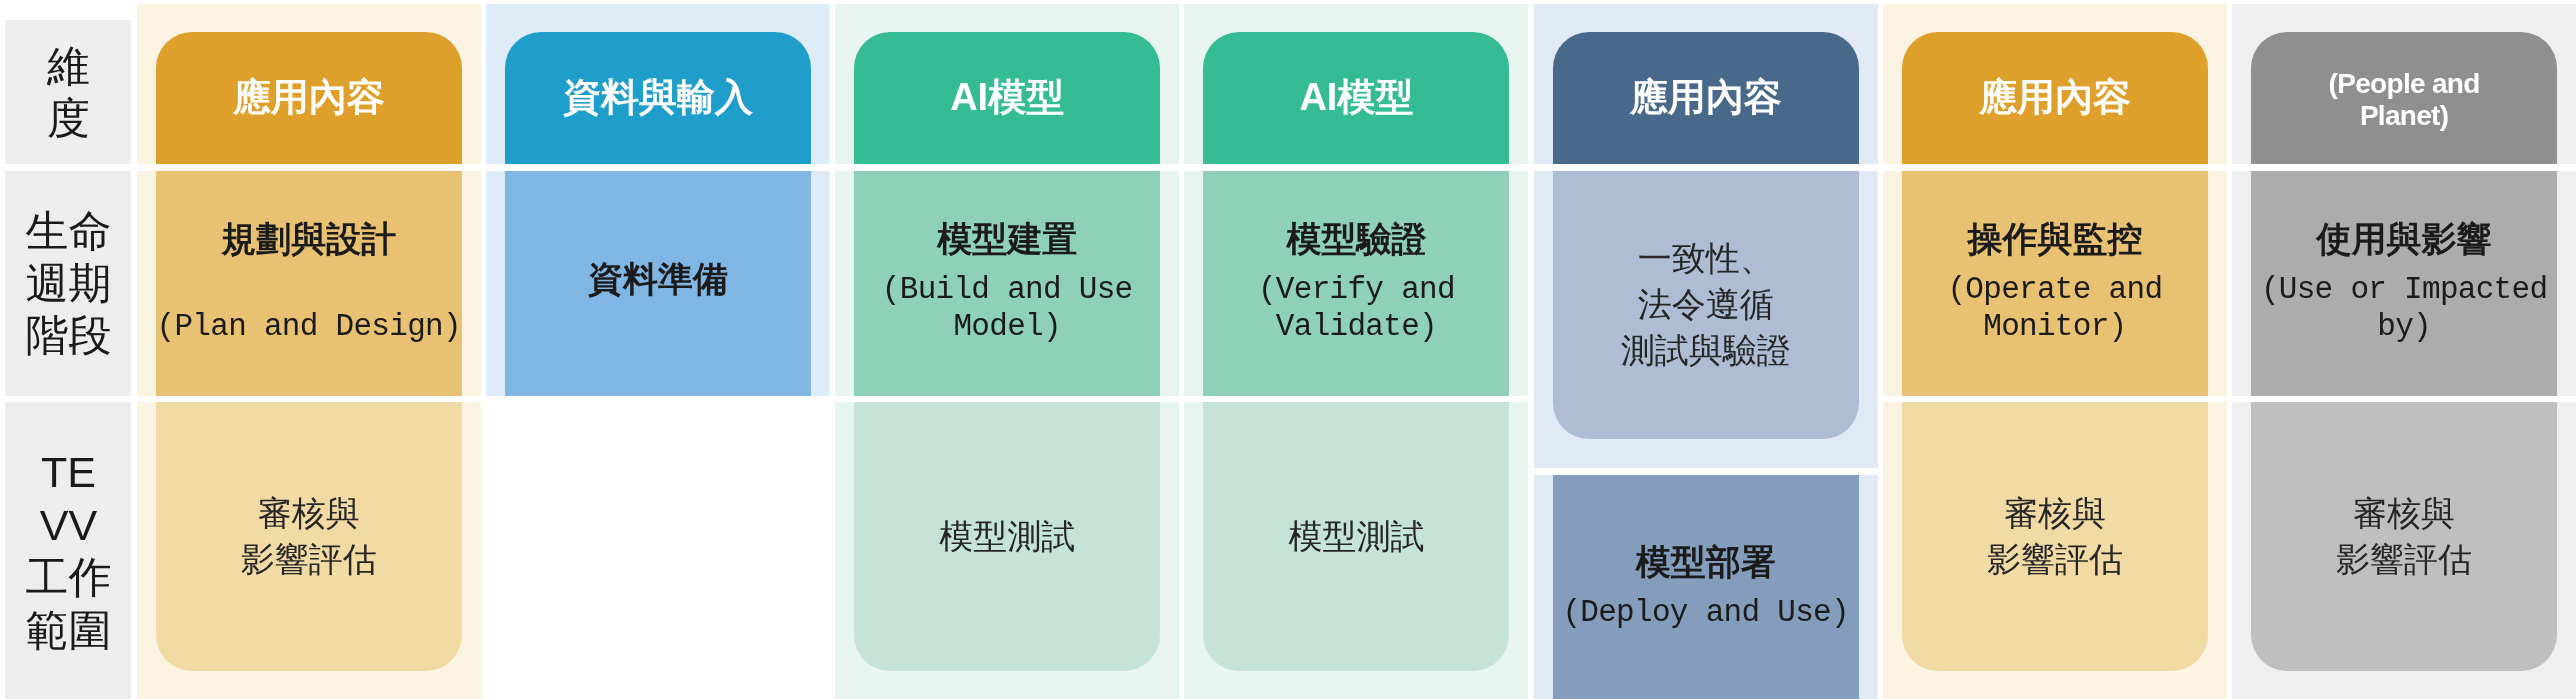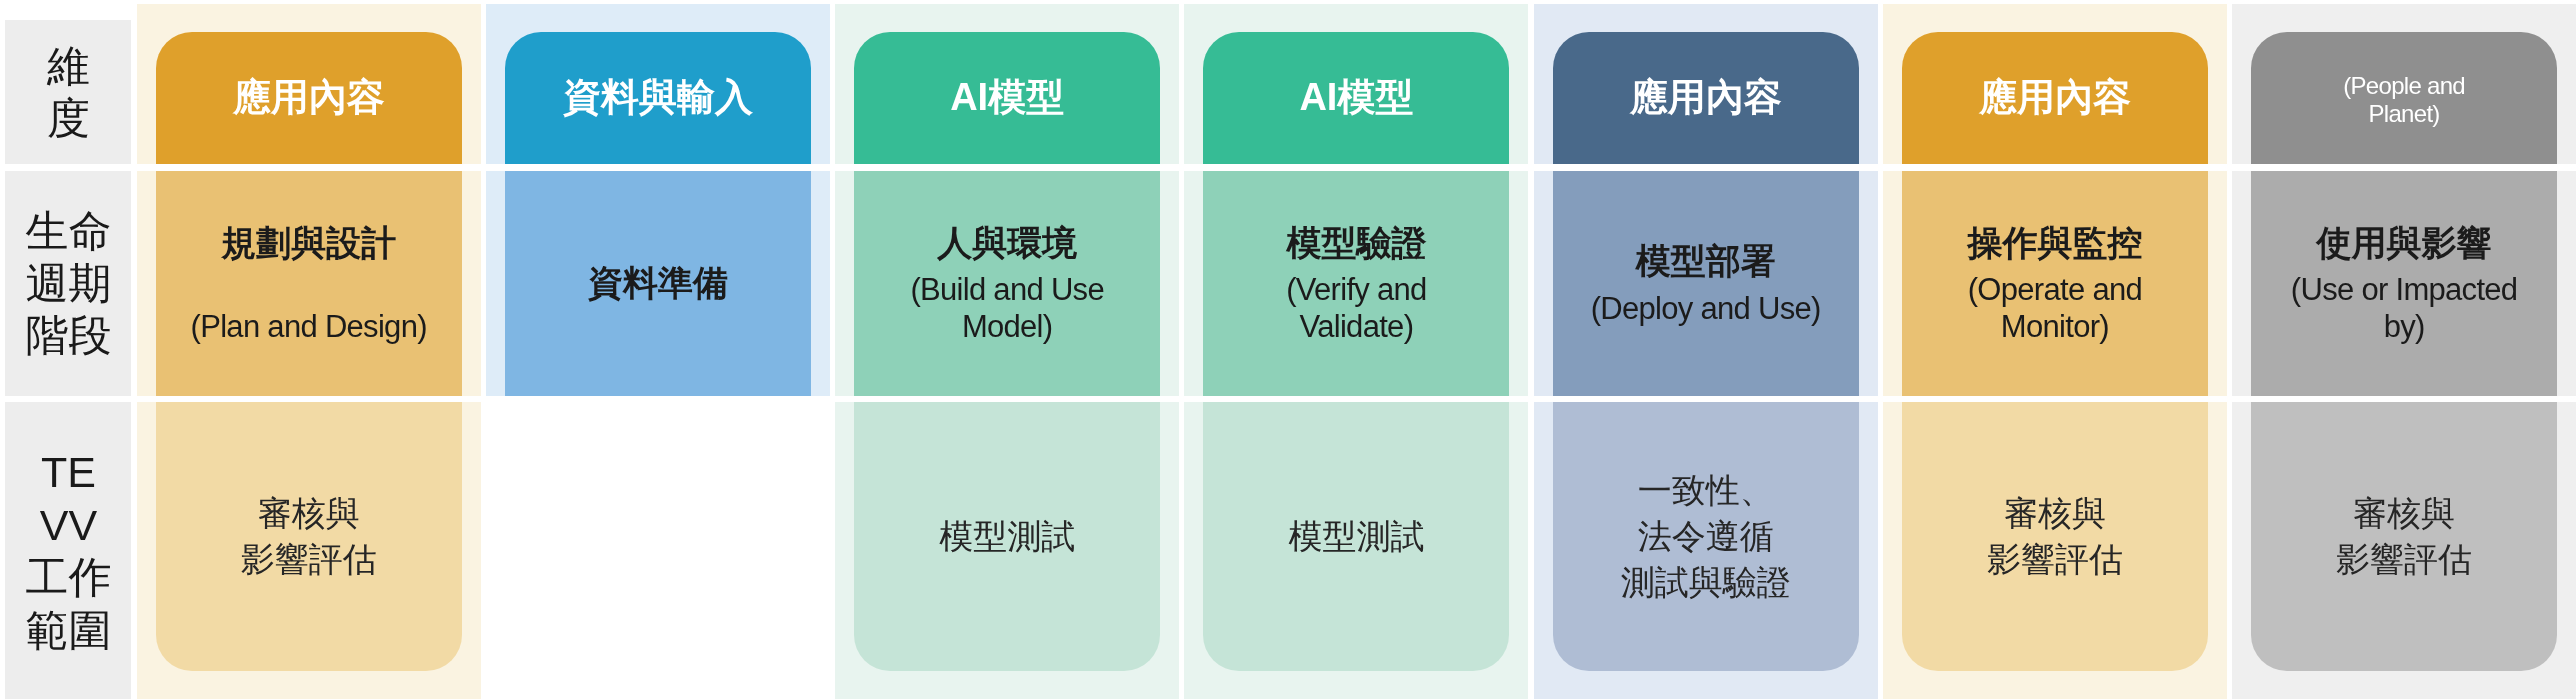--- a/index.html
+++ b/index.html
@@ -32,30 +32,30 @@
     display: flex; flex-direction: column;
     align-items: center; justify-content: center;
     text-align: center;
   }
   .r1 .box {
     margin-top: 28px; height: calc(100% - 28px);
     background: var(--head);
     border-radius: 36px 36px 0 0;
     color: #ffffff;
   }
-  .r2 .box { height: 100%; background: var(--mid); }
+  .r2 .box { height: 100%; background: var(--mid); font-family: Liberation Mono, monospace; }
   .r3 .box {
     height: calc(100% - 29px);
     background: var(--light);
     border-radius: 0 0 36px 36px;
   }
   .zh { font-size: 35px; font-weight: bold; color: #1b1b1b; white-space: pre-line; line-height: 1.25; }
   .en { font-size: 31px; color: #1b1b1b; white-space: pre-line; line-height: 1.2; letter-spacing: -0.7px; margin-top: 6.7px; }
   .r1 .zh { font-size: 38px; color: #ffffff; }
-  .r1 .en { font-size: 24px; color: #ffffff; font-weight: normal; line-height: 1.15; margin-top: 4px; }
+  .r1 .en { font-size: 28px; color: #ffffff; font-weight: bold; line-height: 1.15; margin-top: 4px; }
   .txt { font-size: 34px; color: #262626; white-space: pre-line; line-height: 1.35; }
 </style>
 </head>
 <body>
 
 <div class="board">
 
   <div class="labels-col">
     <div class="label-cell r1">維
 度</div>
@@ -103,21 +103,21 @@
   </div>
 
   <div class="col" style="--head: #36BC95; --mid: #8ED1B8; --light: #C5E4D7; --stripe: #E8F4EF;">
     <div class="cell r1">
       <div class="box">
         <div class="zh">AI模型</div>
       </div>
     </div>
     <div class="cell r2">
       <div class="box">
-        <div class="zh">人與環境</div>
+        <div class="zh">模型建置</div>
         <div class="en">(Build and Use
 Model)</div>
       </div>
     </div>
     <div class="cell r3">
       <div class="box">
         <div class="txt">模型測試</div>
       </div>
     </div>
   </div>
@@ -141,33 +141,33 @@
       </div>
     </div>
   </div>
 
   <div class="col" style="--head: #49698A; --mid: #849DBC; --light: #AFBDD4; --stripe: #E1E9F4;">
     <div class="cell r1">
       <div class="box">
         <div class="zh">應用內容</div>
       </div>
     </div>
-    <div class="cell r2">
-      <div class="box">
-        <div class="zh">模型部署</div>
-        <div class="en">(Deploy and Use)</div>
-      </div>
-    </div>
     <div class="cell r3">
       <div class="box">
         <div class="txt">一致性、
 法令遵循
 測試與驗證</div>
       </div>
     </div>
+    <div class="cell r2">
+      <div class="box">
+        <div class="zh">模型部署</div>
+        <div class="en">(Deploy and Use)</div>
+      </div>
+    </div>
   </div>
 
   <div class="col" style="--head: #DFA02B; --mid: #E9C173; --light: #F2DAA5; --stripe: #FAF3E1;">
     <div class="cell r1">
       <div class="box">
         <div class="zh">應用內容</div>
       </div>
     </div>
     <div class="cell r2">
       <div class="box">

